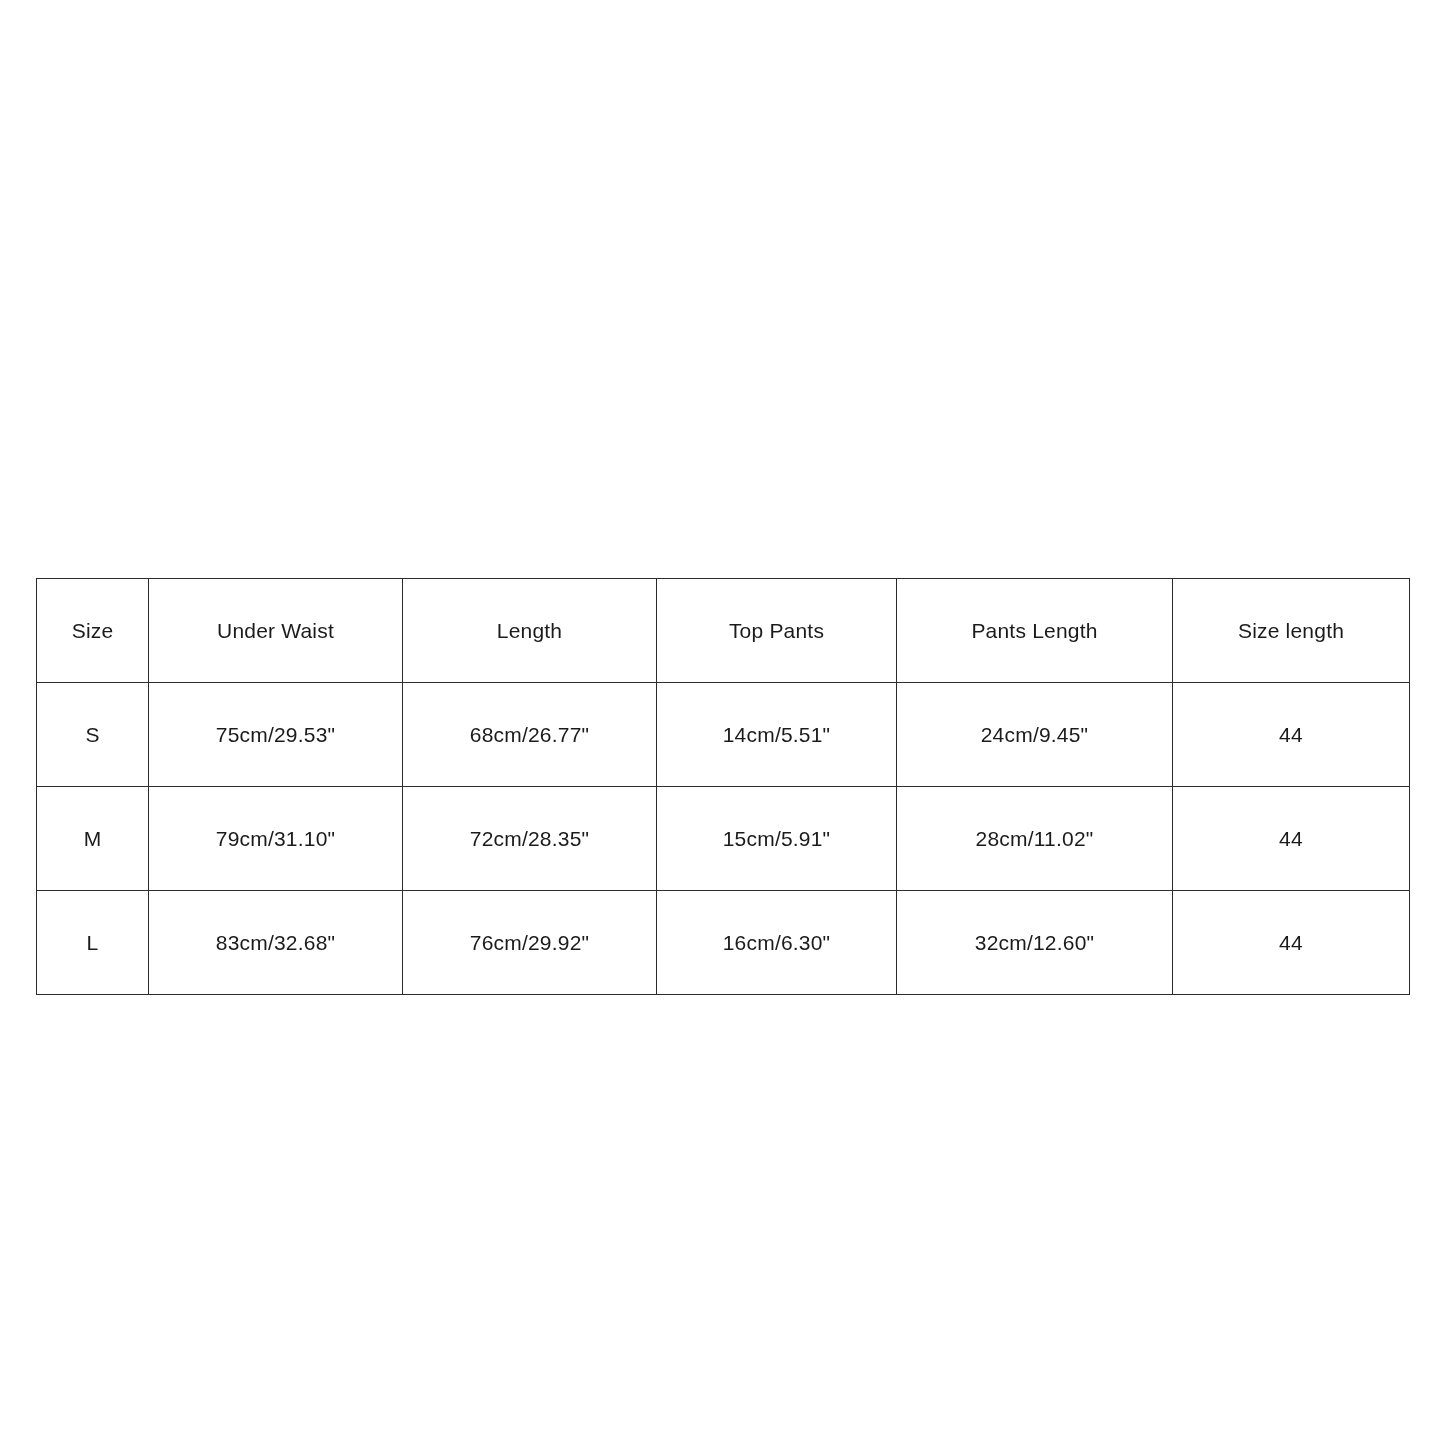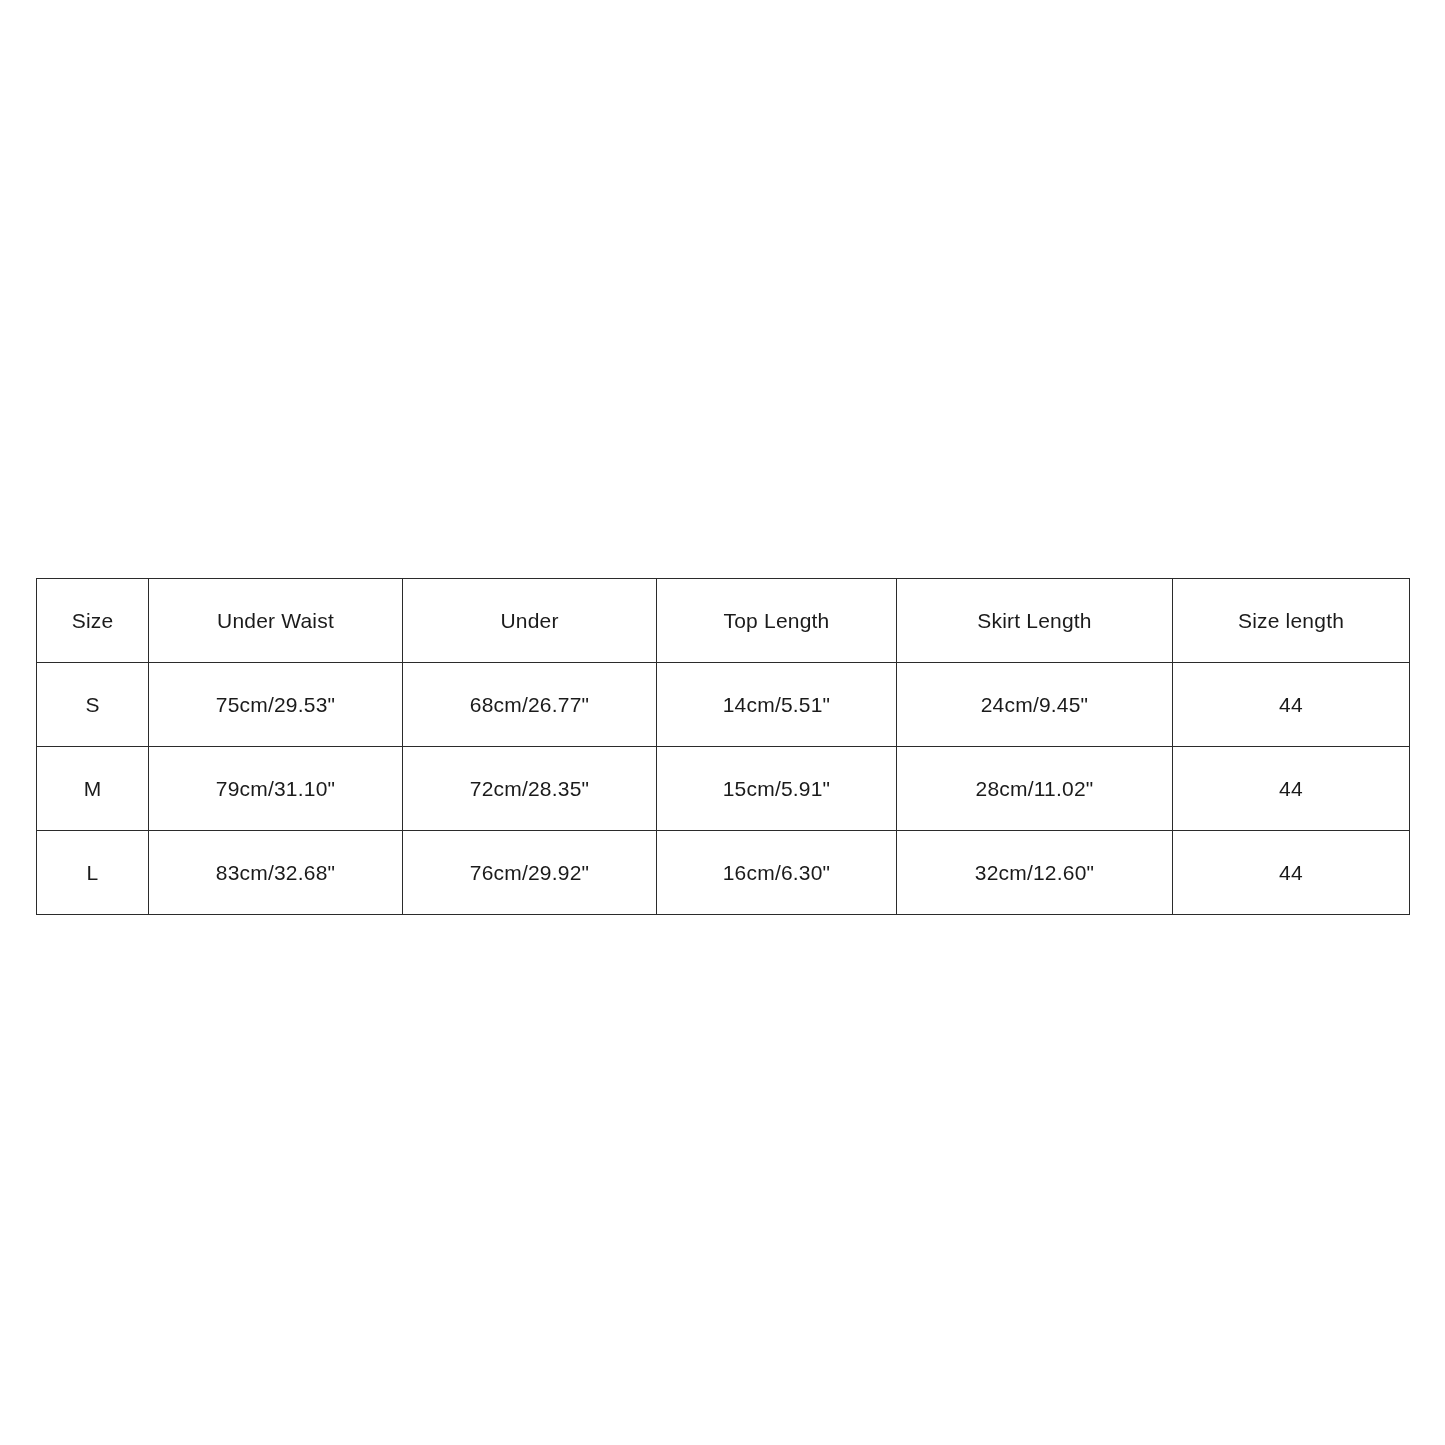--- a/index.html
+++ b/index.html
@@ -29,21 +29,21 @@
   }
 
   table.size-table td,
   table.size-table th {
     border: 1px solid #2b2b2b;
     text-align: center;
     vertical-align: middle;
     color: #1b1b1b;
     font-weight: normal;
     font-size: 21px;
-    padding: 6px;
+    padding: 16px;
     height: 71px;
   }
 
   table.size-table thead th {
     font-size: 21px;
     letter-spacing: 0.2px;
   }
 
   table.size-table tbody td {
     font-size: 21px;
@@ -68,23 +68,23 @@
       <col class="c-underbust">
       <col class="c-waist">
       <col class="c-toplen">
       <col class="c-pantslen">
       <col class="c-skirtlen">
     </colgroup>
     <thead>
       <tr>
         <th>Size</th>
         <th>Under Waist</th>
-        <th>Under</th>
-        <th>Top Length</th>
-        <th>Skirt Length</th>
+        <th>Length</th>
+        <th>Top Pants</th>
+        <th>Pants Length</th>
         <th>Size length</th>
       </tr>
     </thead>
     <tbody>
       <tr>
         <td>S</td>
         <td>75cm/29.53"</td>
         <td>68cm/26.77"</td>
         <td>14cm/5.51"</td>
         <td>24cm/9.45"</td>

